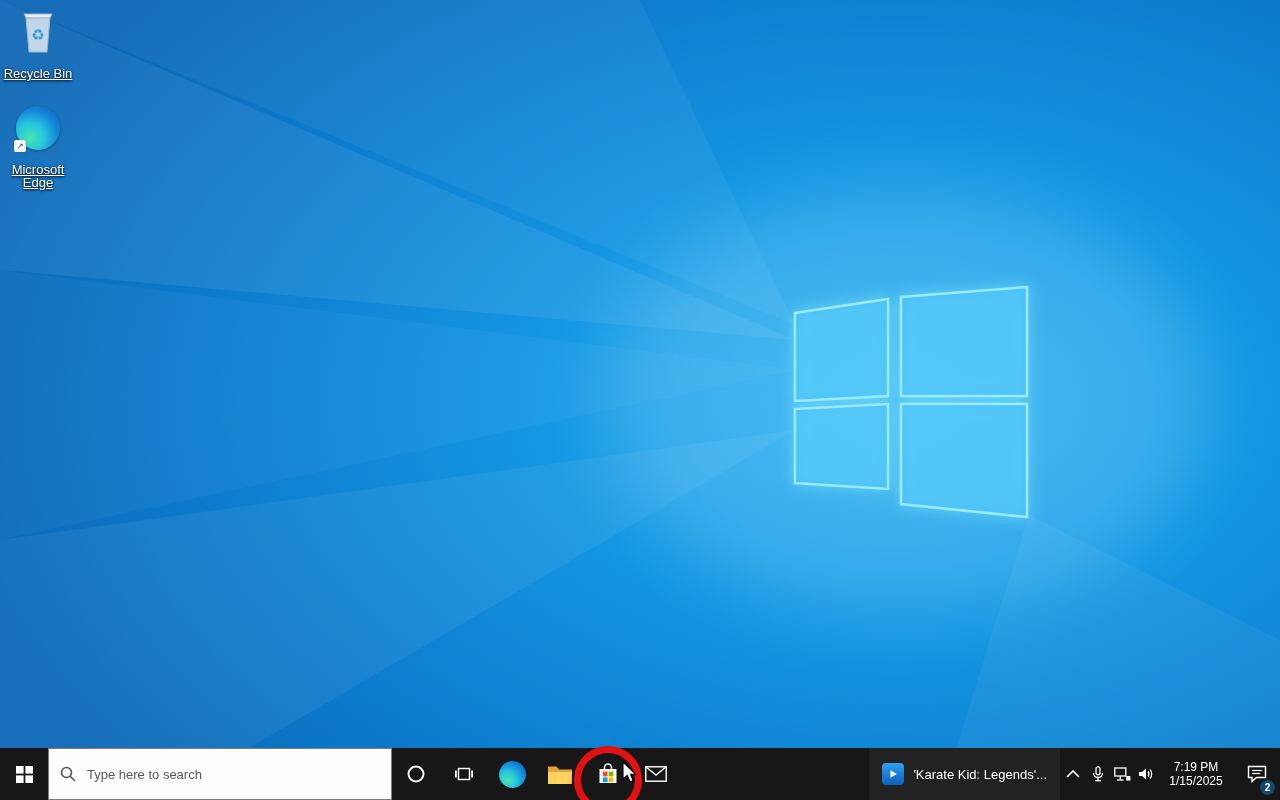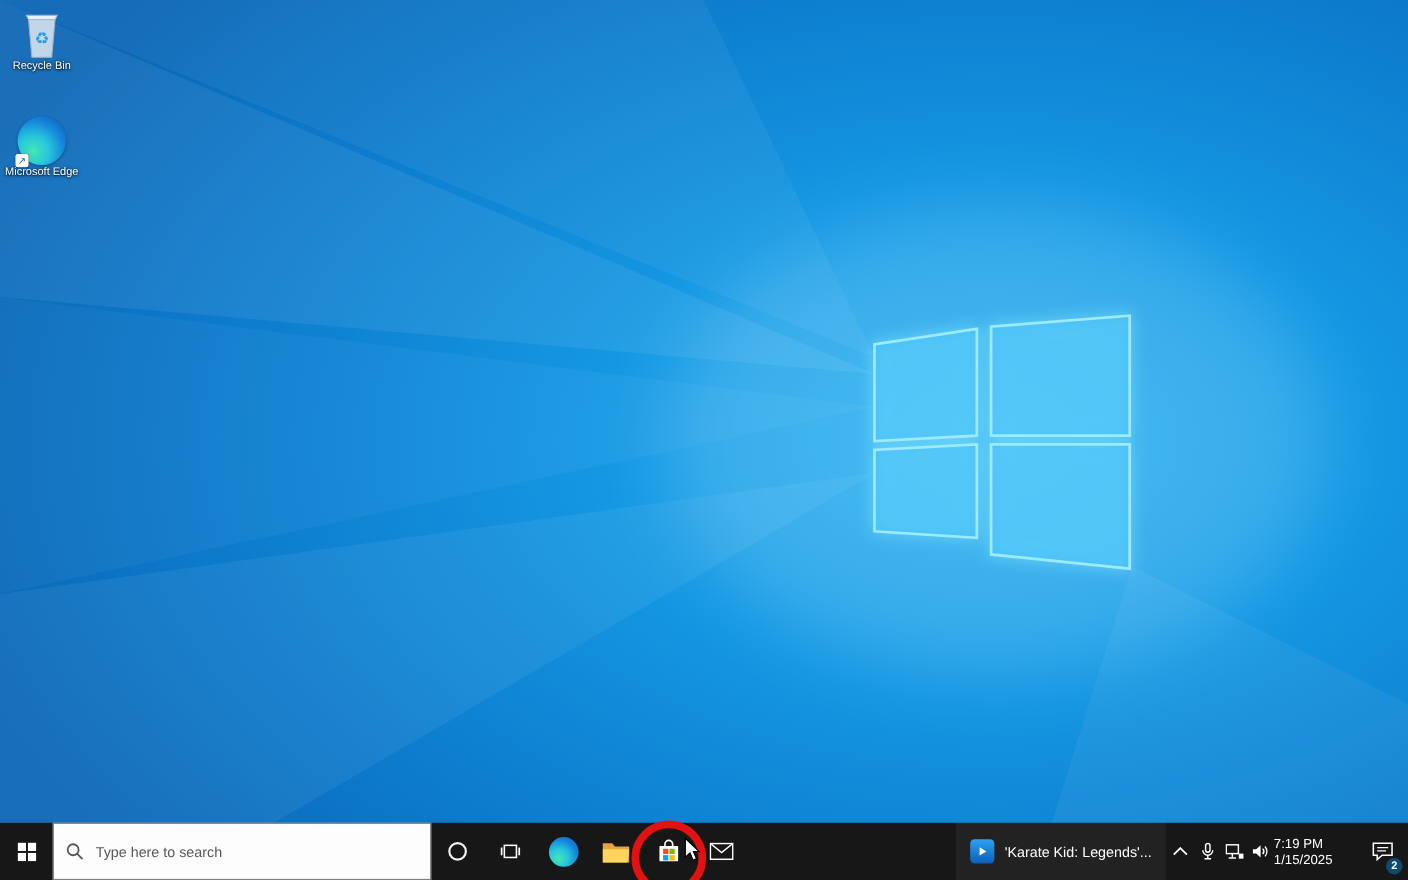--- a/index.html
+++ b/index.html
@@ -9,22 +9,23 @@
     -webkit-font-smoothing:antialiased;
   }
   .wallpaper { position:absolute; left:0; top:0; z-index:0; }
 
   
   .desktop-icon {
     position:absolute; width:72px; text-align:center; z-index:2; cursor:pointer;
   }
   .desktop-icon .art { display:flex; justify-content:center; position:relative; }
   .icon-label {
-    margin-top:0; color:#fff; font-size:10px; line-height:13px;
+    margin-top:13px; color:#fff; font-size:13px; line-height:13px;
     text-shadow:0 1px 2px rgba(0,0,0,.9), 0 0 3px rgba(0,0,0,.55);
+    text-decoration:underline;
   }
   .edge-ball {
     width:44px; height:44px; border-radius:50%;
     background:radial-gradient(circle at 32% 72%, #46e6b0 0%, #27c7dc 32%, #1688dc 62%, #0b55b4 100%);
     box-shadow:0 1px 3px rgba(0,0,0,.35);
   }
   .shortcut-box {
     position:absolute; left:12px; bottom:-2px; width:12px; height:12px;
     background:#fff; border-radius:2px; font-size:9px; line-height:12px;
     color:#0b5ab8; text-align:center; box-shadow:0 0 1px rgba(0,0,0,.6);
@@ -63,21 +64,21 @@
     background:linear-gradient(180deg,#2ea0f0,#0c5fba);
     display:flex; align-items:center; justify-content:center;
   }
   .tray-btn {
     width:24px; border:none; background:transparent; display:flex;
     align-items:center; justify-content:center; padding:0; cursor:pointer;
   }
   .chevron-btn { width:26px; }
   .clock {
     width:76px; display:flex; flex-direction:column; justify-content:center;
-    color:#fff; font-size:12px; line-height:14px; cursor:pointer;
+    text-align:center; color:#fff; font-size:12px; line-height:14px; cursor:pointer;
   }
   .action-btn { width:46px; position:relative; }
   .badge {
     position:absolute; right:5px; bottom:5px; min-width:15px; height:15px;
     border-radius:50%; background:#12486f; color:#fff; font-size:10px;
     line-height:15px; text-align:center; font-weight:bold;
   }
 
   
   .annotation-circle {

